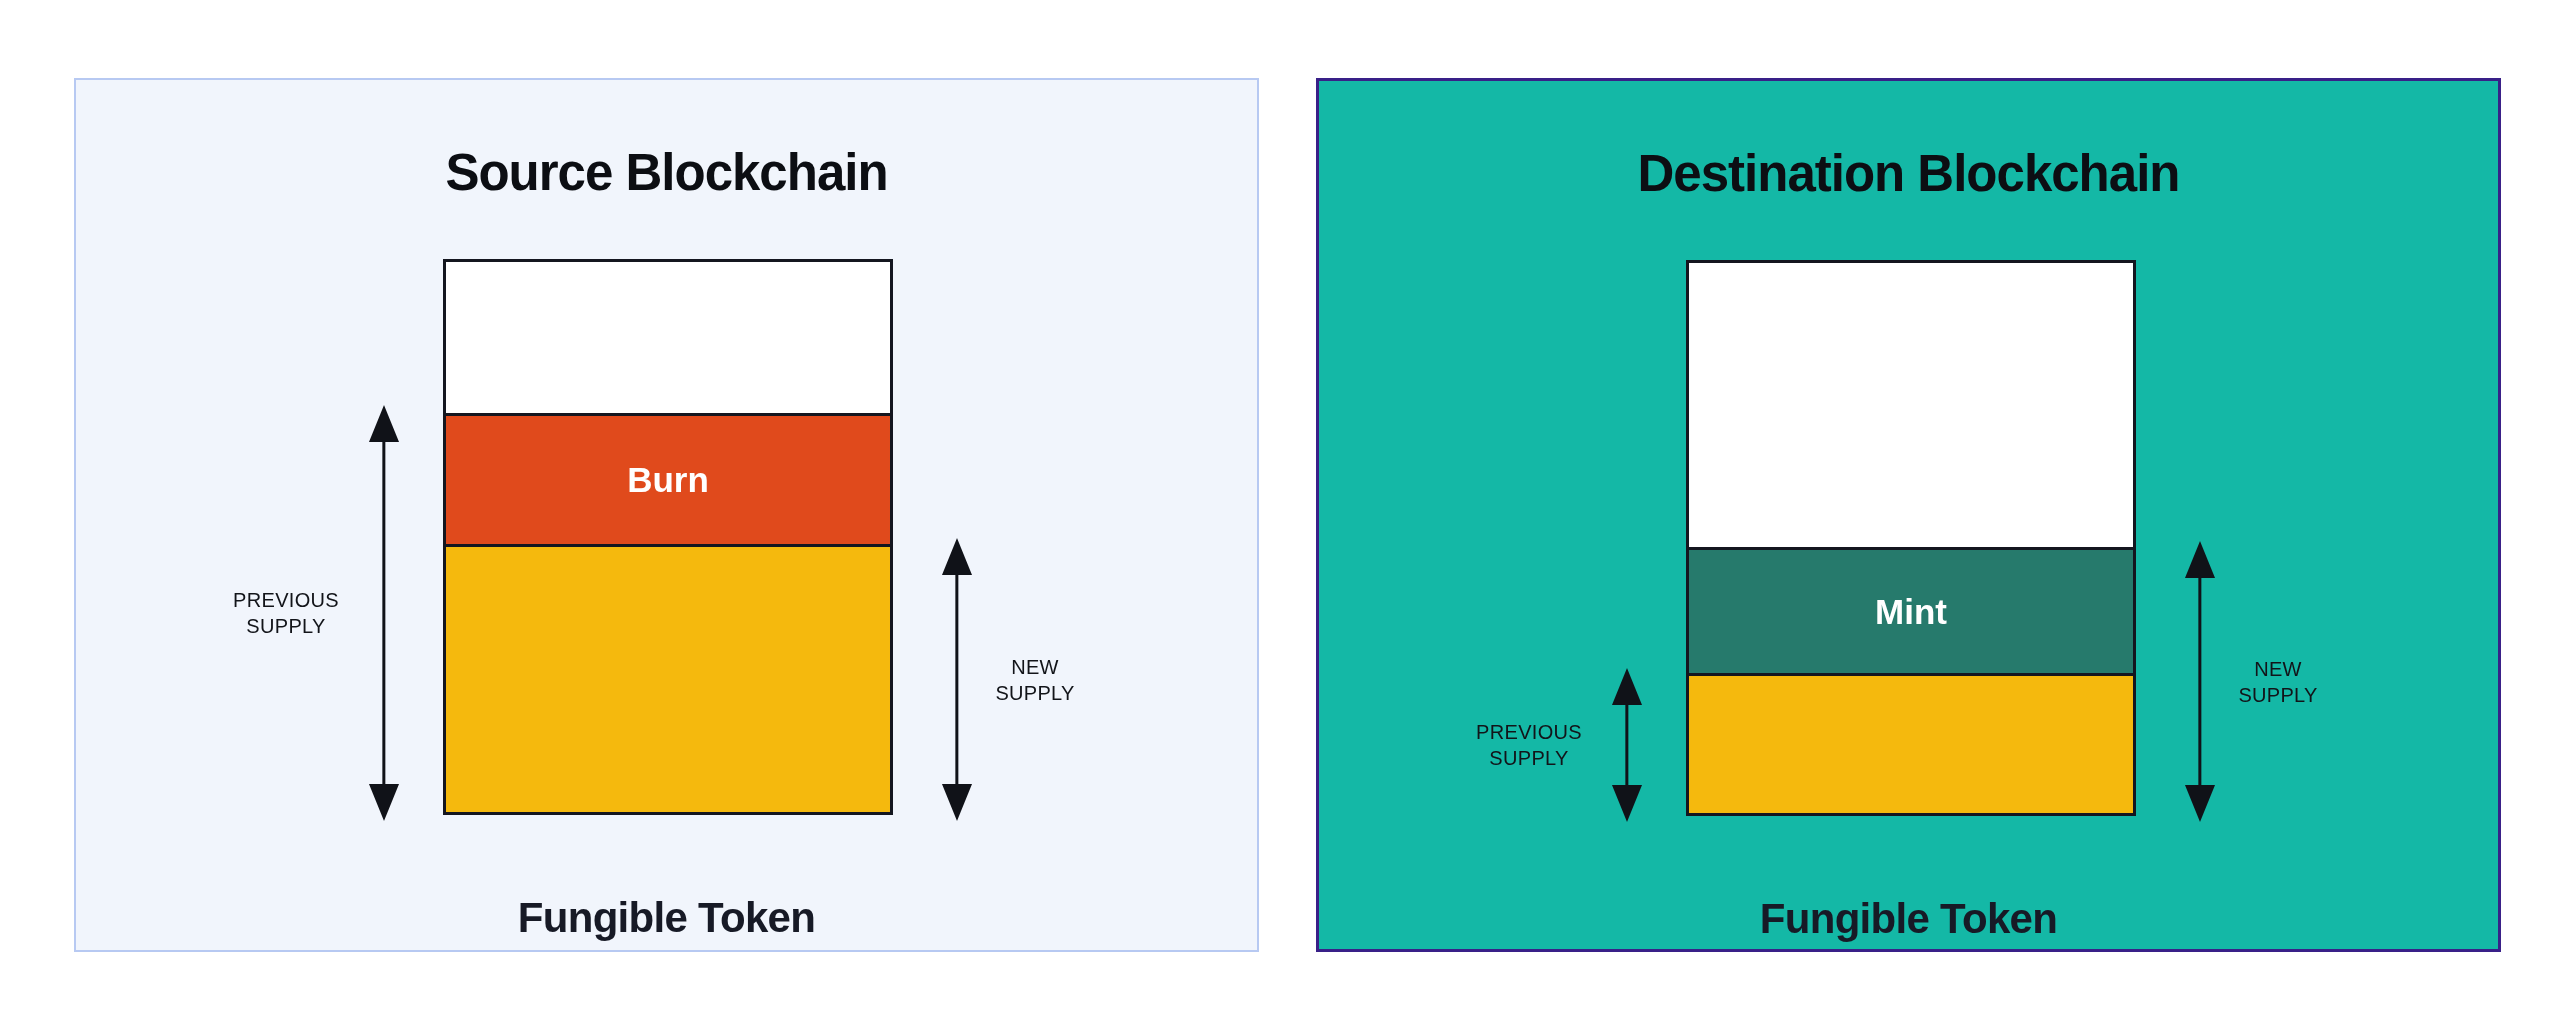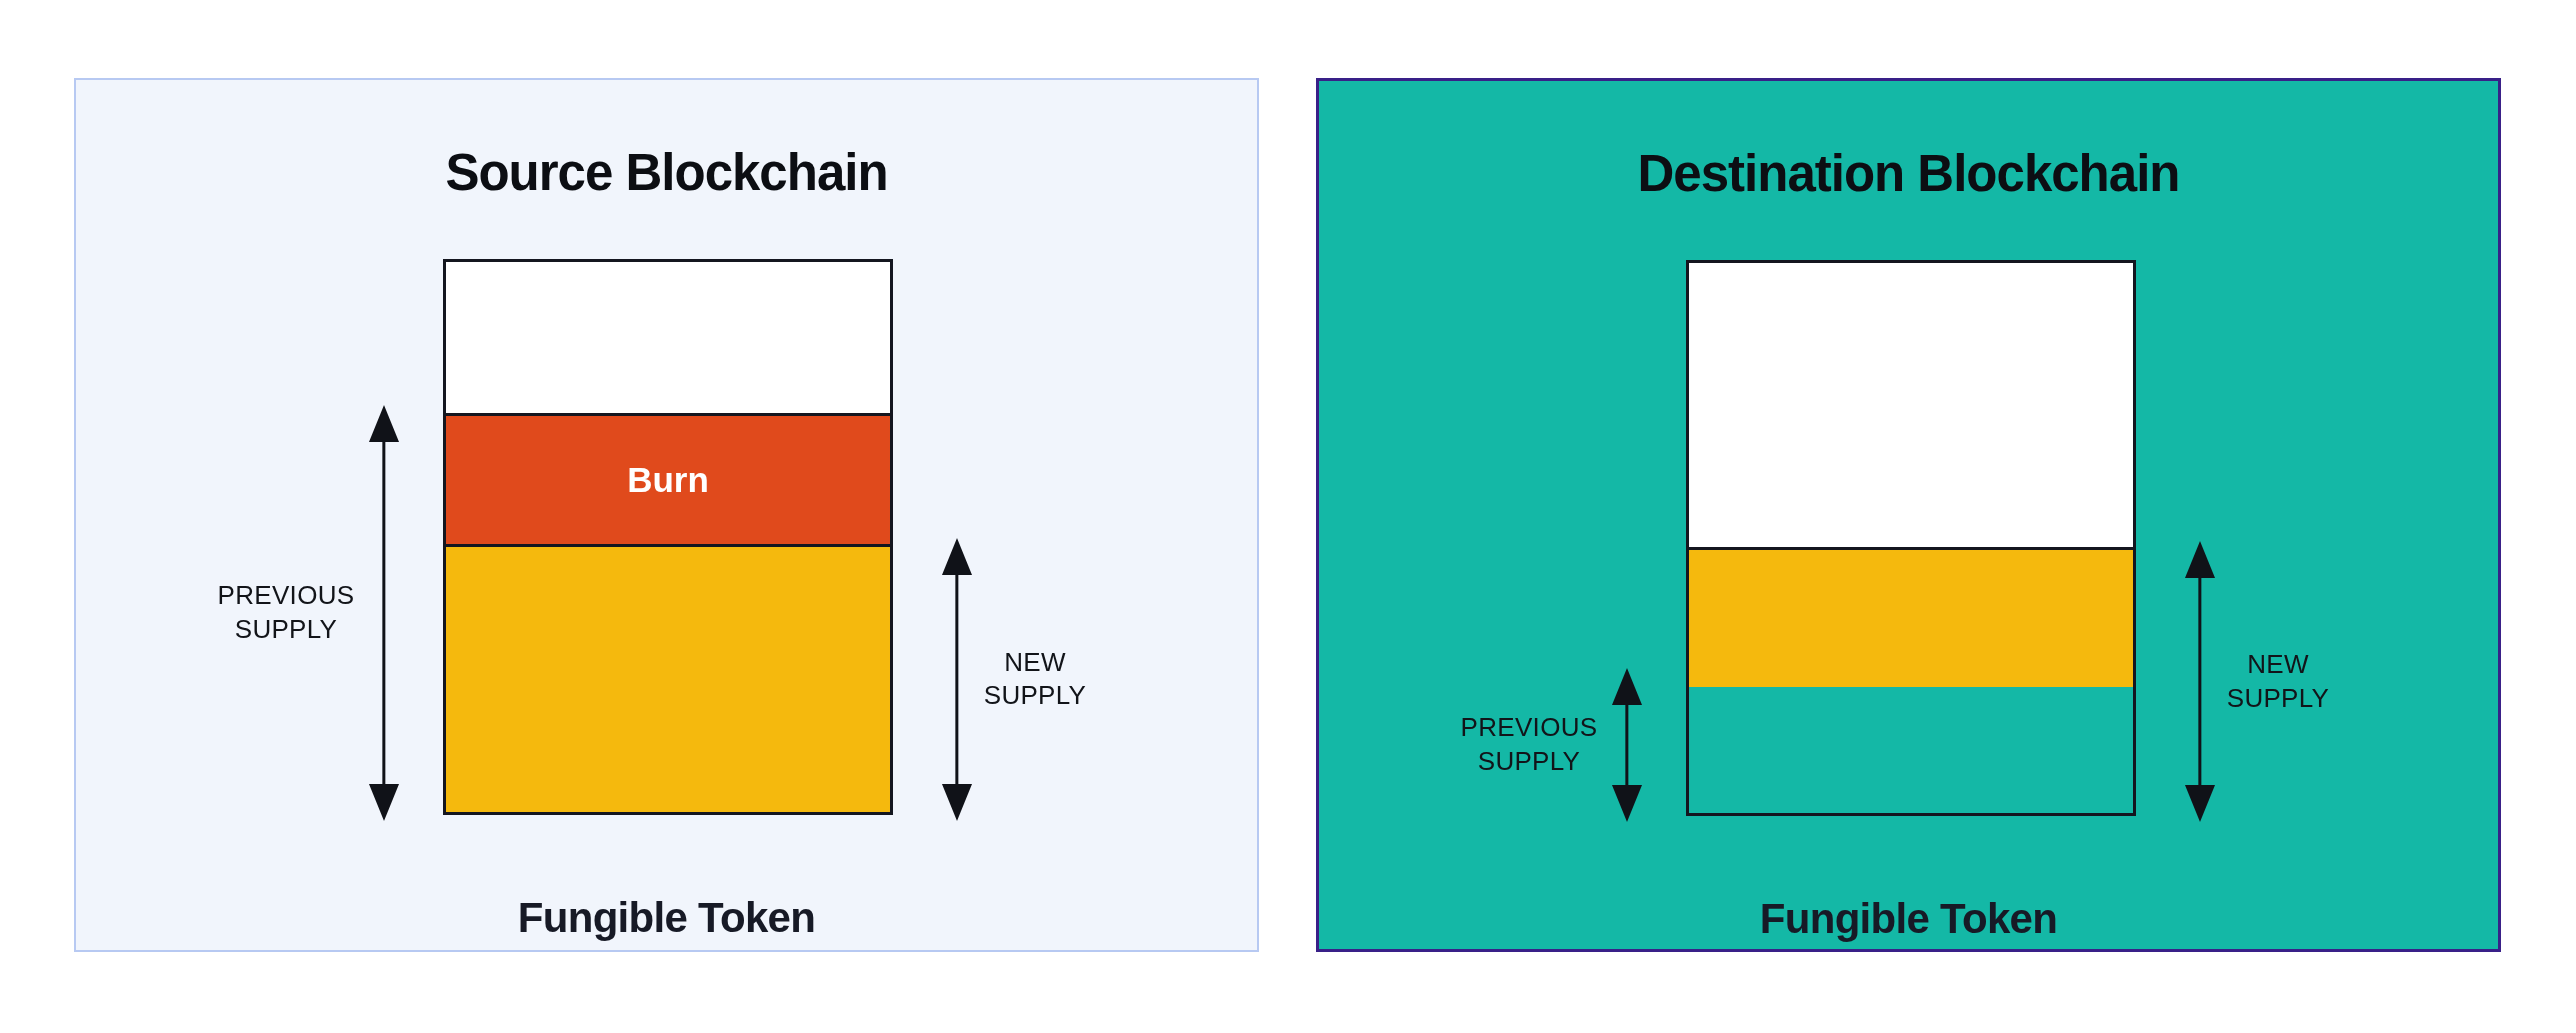--- a/index.html
+++ b/index.html
@@ -86,21 +86,21 @@
     transform: translateX(-50%);
     border-left: 15px solid transparent;
     border-right: 15px solid transparent;
   }
   .arrow-head.up   { top: 0;    border-bottom: 37px solid #101218; }
   .arrow-head.down { bottom: 0; border-top:    37px solid #101218; }
   .supply-label {
     position: absolute;
     transform: translate(-50%, -50%);
     text-align: center;
-    font-size: 26px;
+    font-size: 20px;
     line-height: 1.3;
     letter-spacing: 0.3px;
     color: #121419;
     white-space: nowrap;
   }
   .caption {
     position: absolute;
     top: 770px;
     left: 0;
     right: 0;
@@ -145,20 +145,21 @@
         </div>
       </div>
     <div class="caption">Fungible Token</div>
   </section>
 
   <section class="panel dest" style="background: #14b8a6; border: 3.9px solid rgb(57, 32, 136);">
     <h2 class="panel-title">Destination Blockchain</h2>
     <div class="bar-zone">
       <div class="bar" style="border-color: rgb(20, 22, 31);">
           <div class="bar-segment" style="height: 51.7%; background: rgb(255, 255, 255); border-color: rgb(20, 22, 31);"></div>
+          <div class="bar-segment" style="height: 22.9%; background: rgb(38, 122, 108); border-color: rgb(20, 22, 31); color: rgb(255, 255, 255);">Mint</div>
           <div class="bar-segment" style="height: 25.4%; background: rgb(245, 185, 13); border-color: rgb(20, 22, 31);"></div>
         </div>
     <div class="supply-arrow" style="left: 308px; top: calc(74.6% - 6.5px); height: calc(25.4% + 13px);">
           <div class="arrow-line"></div>
           <div class="arrow-head up"></div>
           <div class="arrow-head down"></div>
         </div>
         <div class="supply-label" style="left: 210px; top: 87.3%;">
           <div>PREVIOUS</div>
           <div>SUPPLY</div>

